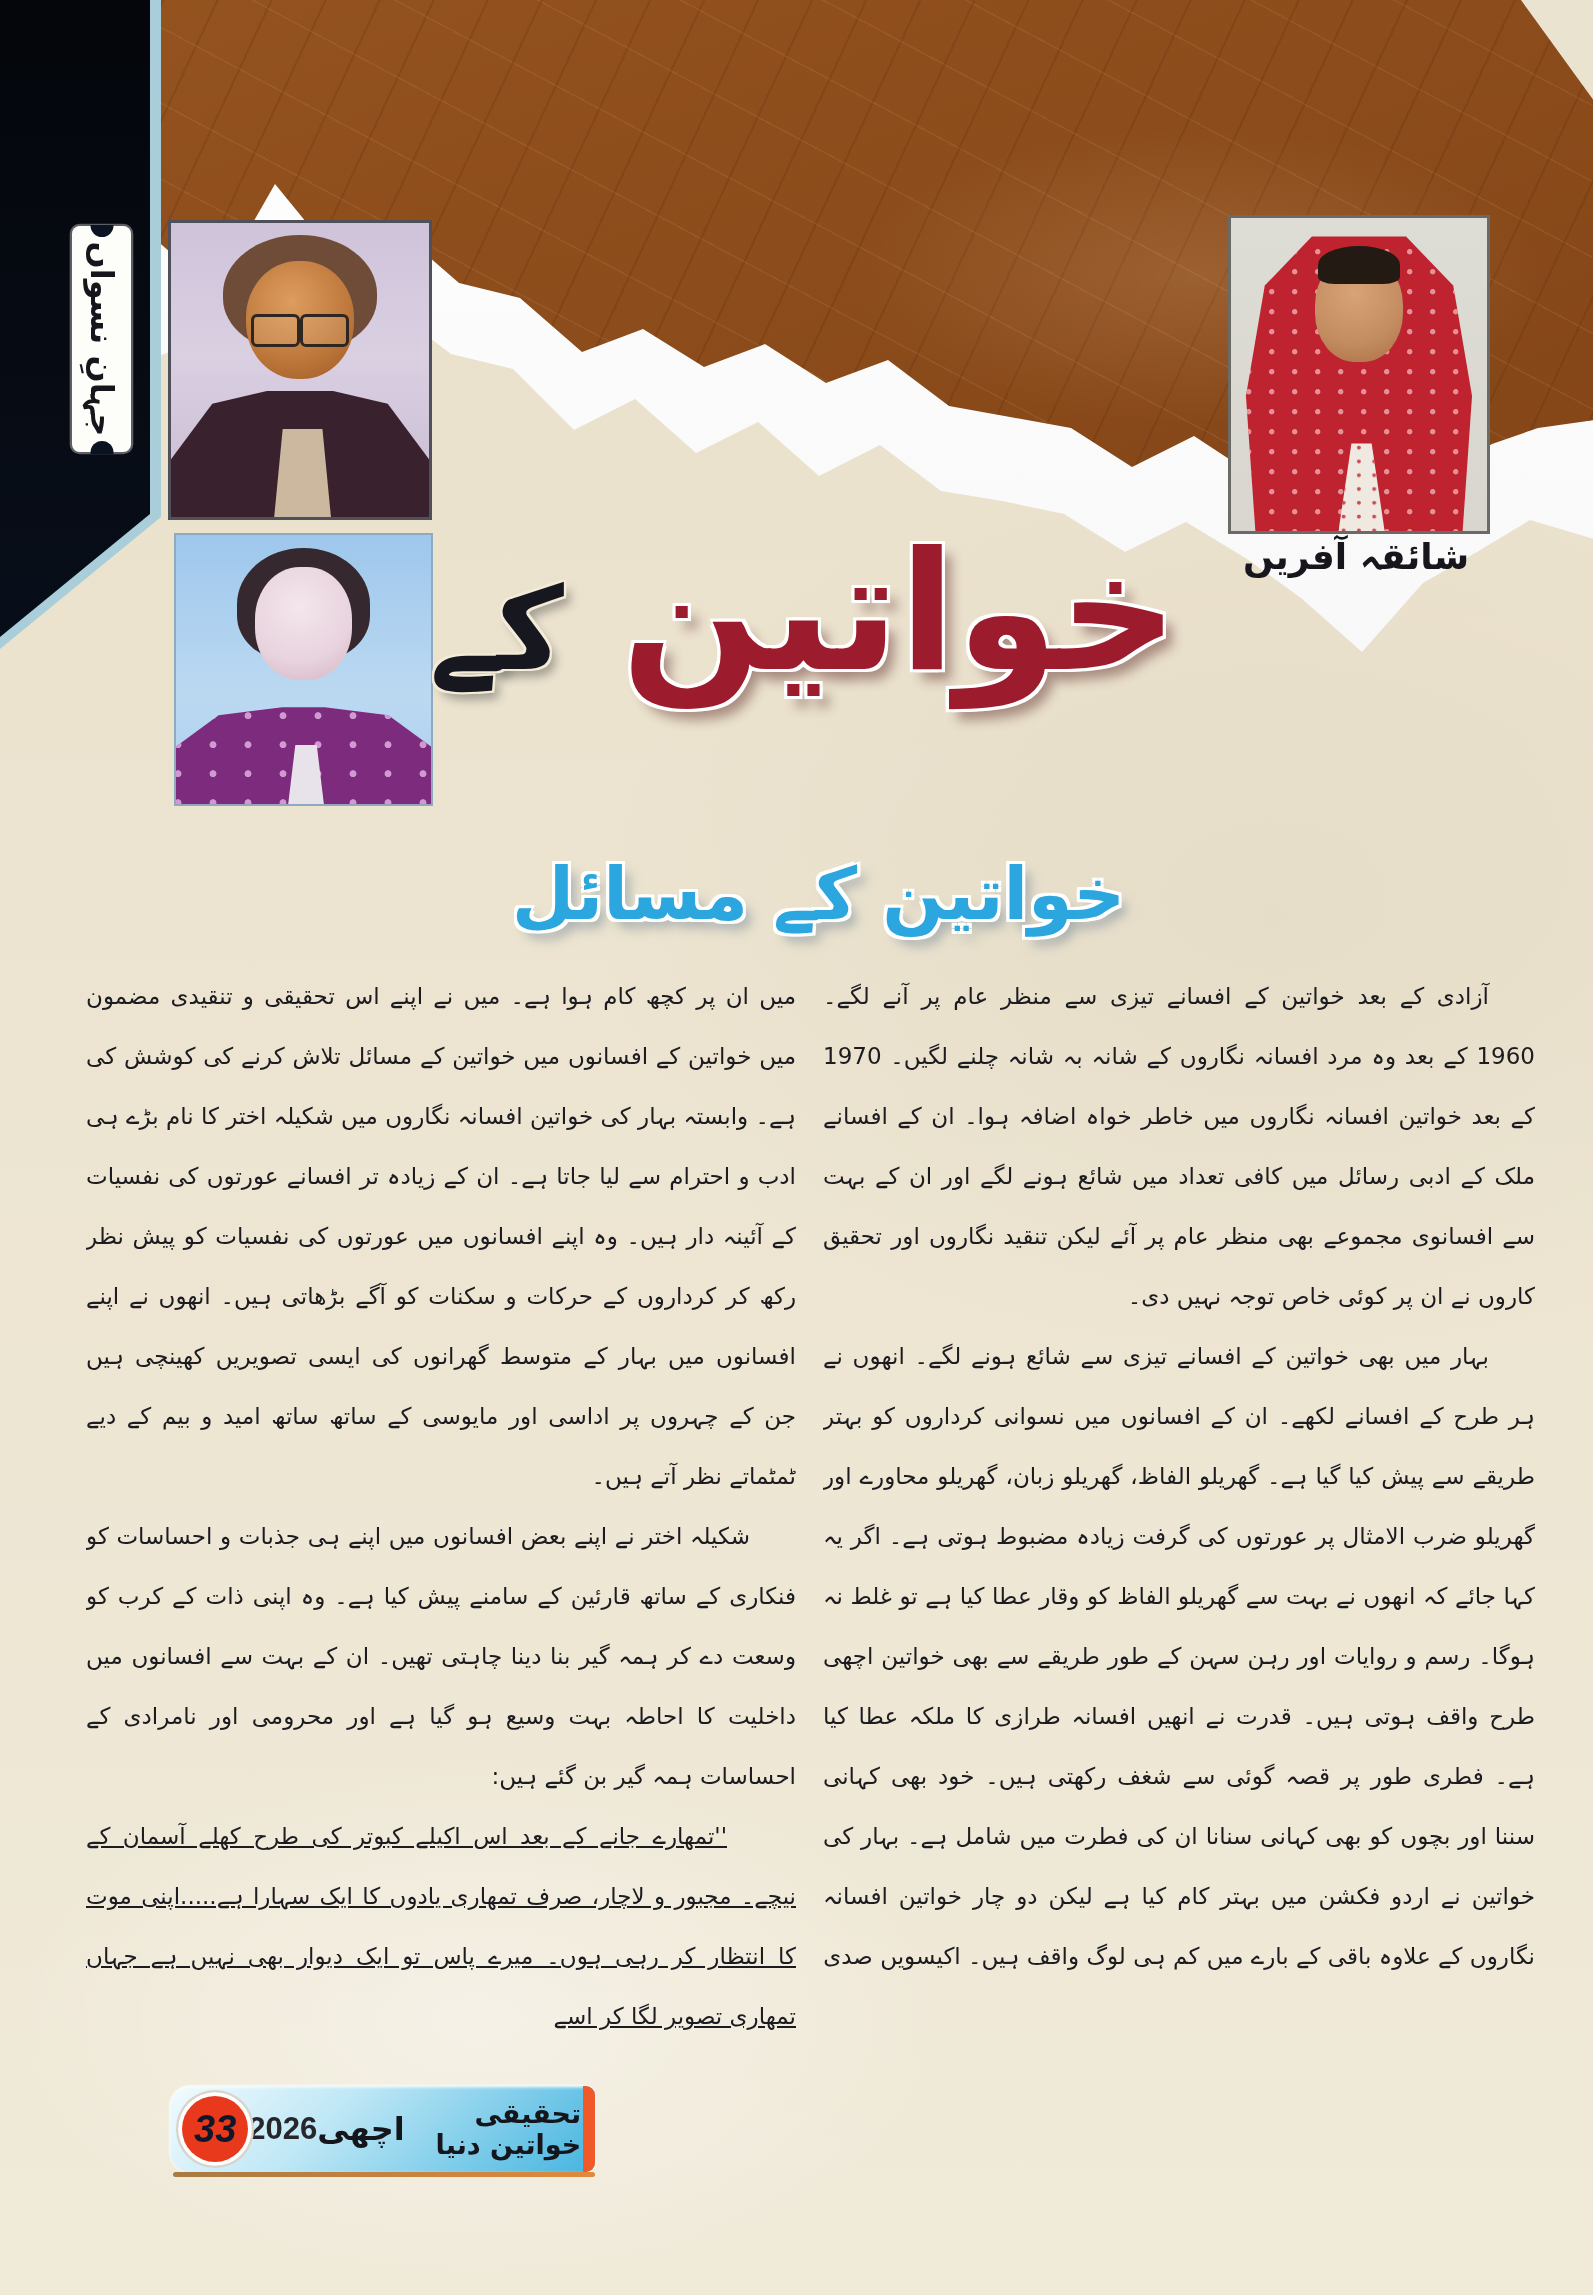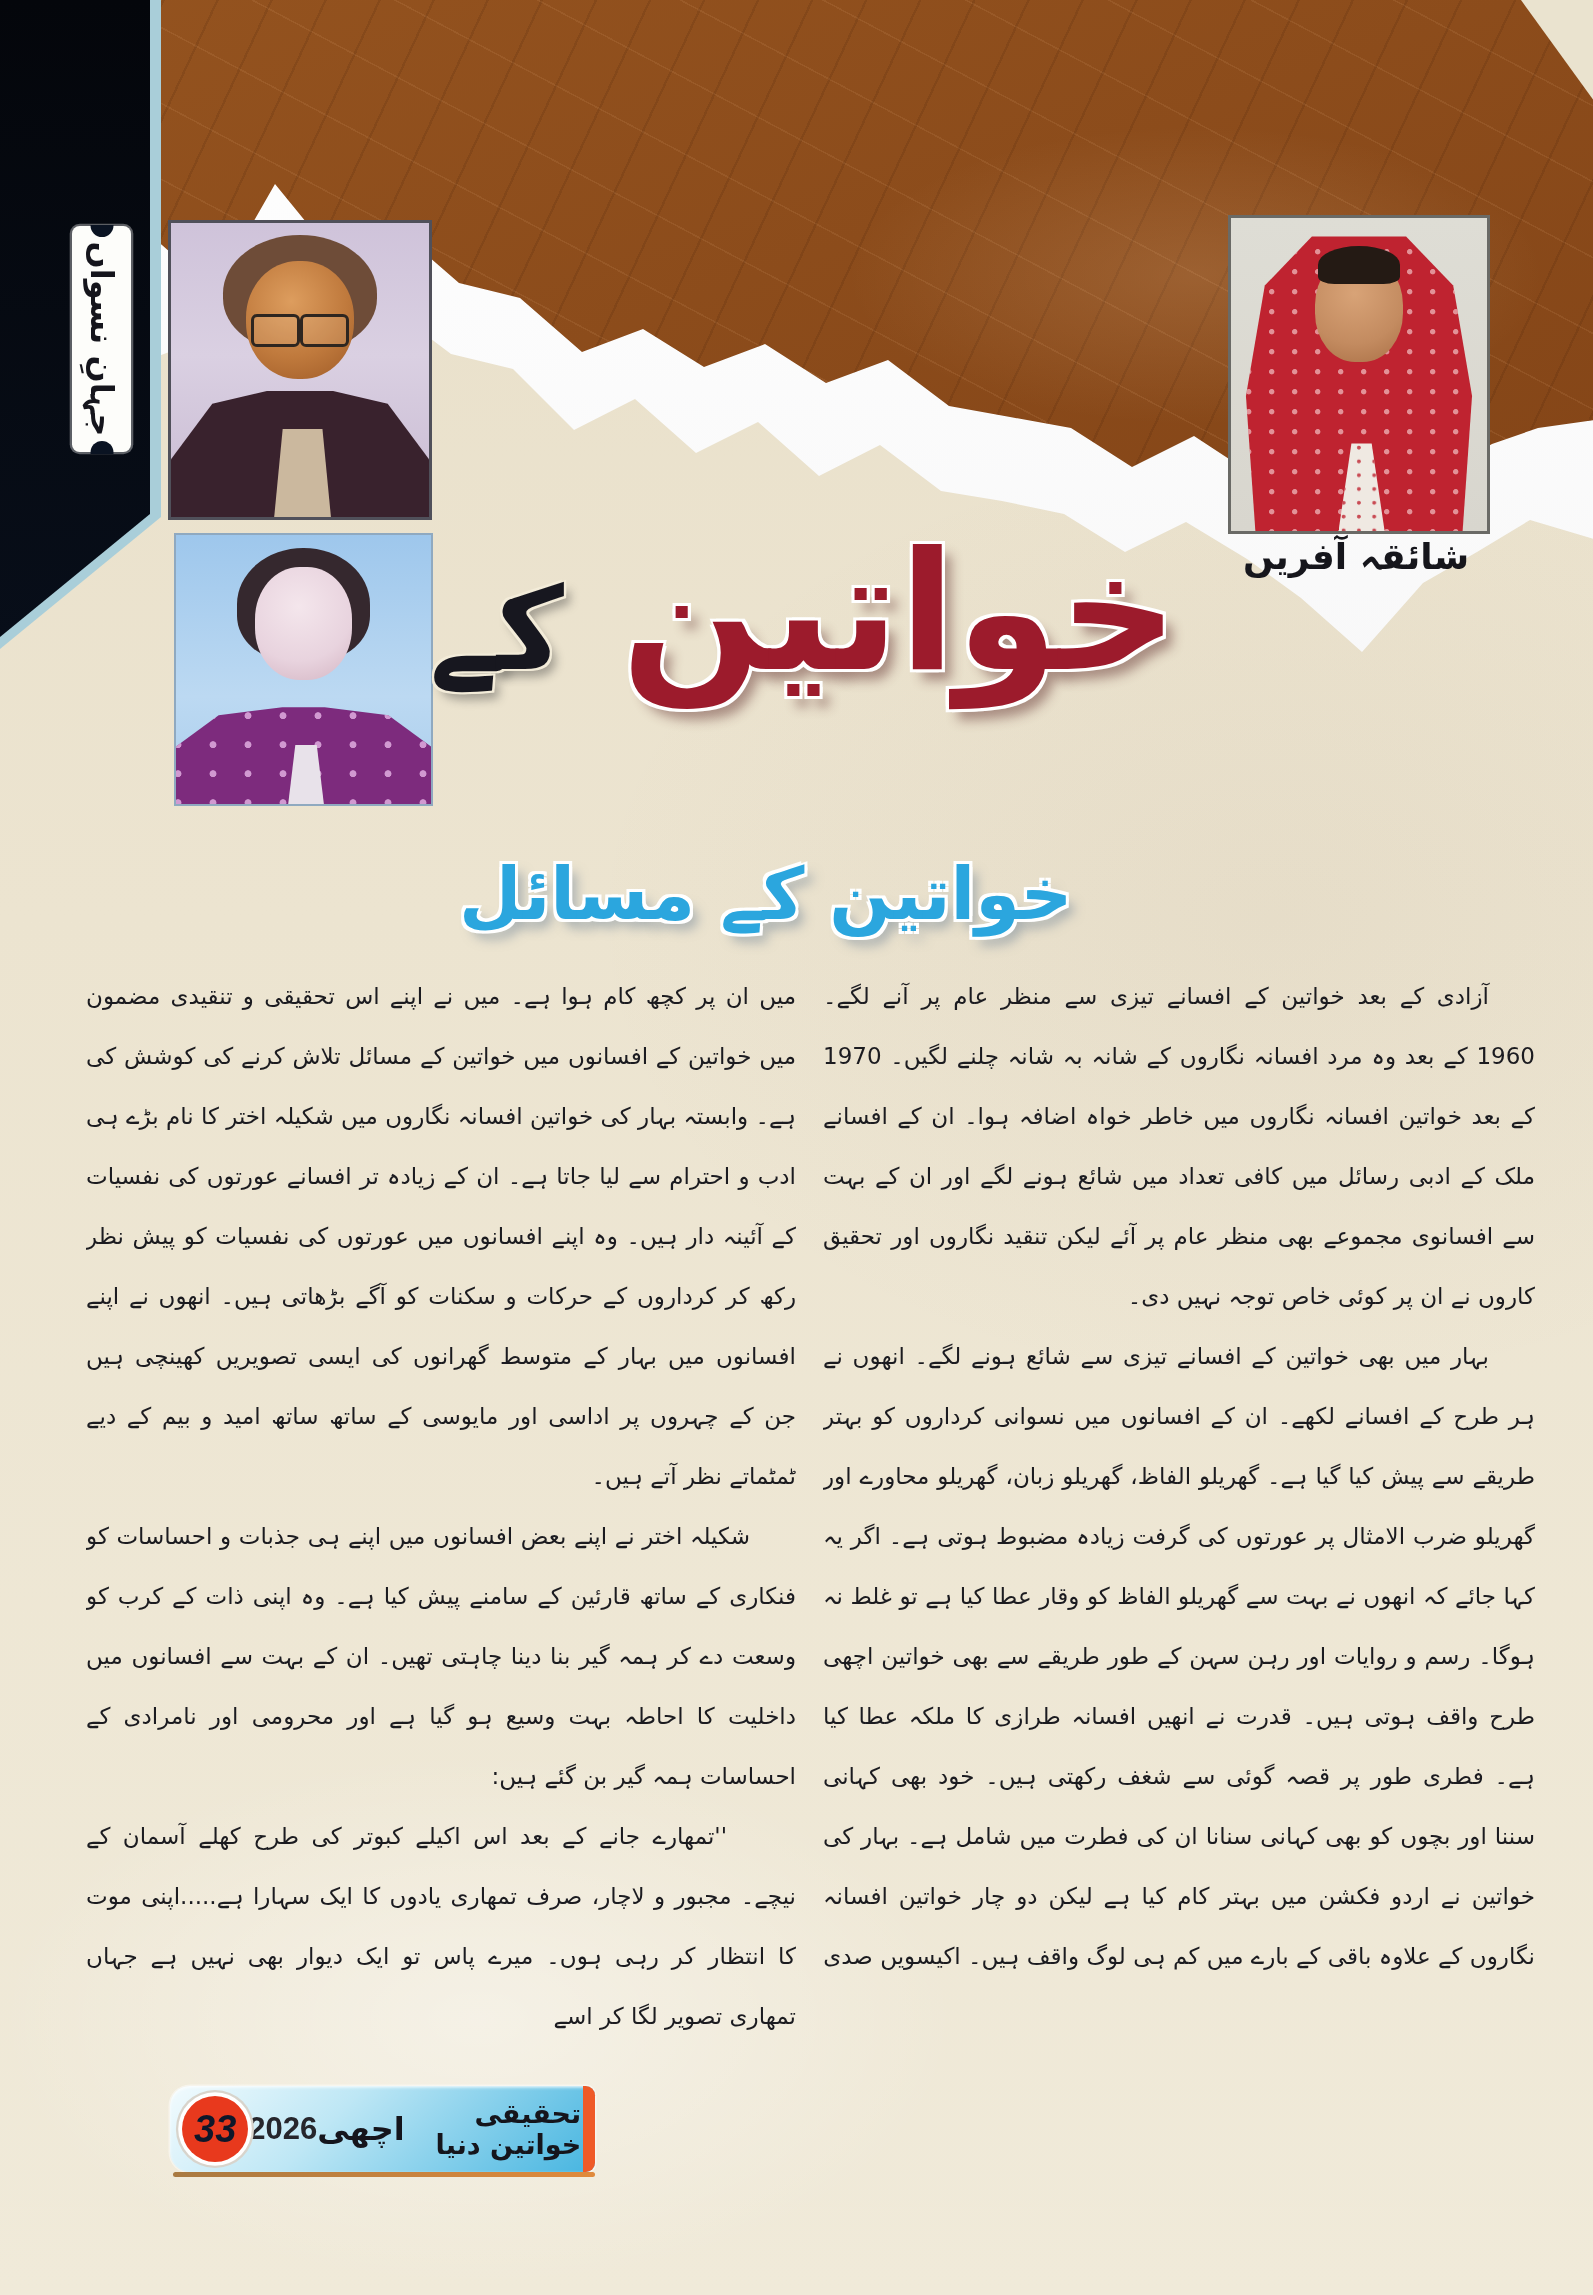--- a/index.html
+++ b/index.html
@@ -78,38 +78,38 @@
   .p3-face{position:absolute;top:12%;left:33%;width:34%;height:34%;border-radius:46%;
     background:radial-gradient(circle at 45% 35%,#d8a377 0%,#c38b60 60%,#a96f45 100%);}
   .p3-hair{position:absolute;top:9%;left:34%;width:32%;height:12%;background:#241a14;border-radius:50% 50% 20% 20%;}
   .p3-kameez{position:absolute;bottom:0;left:42%;width:18%;height:28%;
     background:radial-gradient(circle 2.3px at 4.6px 4.6px, rgba(191,35,48,.8) 0 1.5px, transparent 2.3px) 0 0/15.3px 13.8px,#efe9e2;
     clip-path:polygon(28% 0,72% 0,100% 100%,0 100%);}
   .photo-caption{left:1228px;top:536px;width:256px;z-index:7;text-align:center;
     font-size:36px;font-weight:bold;color:#16161c;}
 
   
-  .title{z-index:8;left:459px;width:719px;text-align:left;direction:rtl;font-weight:bold;white-space:nowrap;}
+  .title{z-index:8;left:459px;width:719px;text-align:center;direction:rtl;font-weight:bold;white-space:nowrap;}
   .title-1{top:490px;font-size:165px;line-height:245px;color:#9c1b2c;
     text-shadow:3.1px 3.1px 0 #fff,-3.1px 3.1px 0 #fff,3.1px -3.1px 0 #fff,-3.1px -3.1px 0 #fff,9.2px 10.7px 12.2px rgba(90,40,40,.45);}
   .title-1 .tail{font-size:115px;color:#17171f;
     text-shadow:2.3px 2.3px 0 #f3ecd9,-2.3px 2.3px 0 #f3ecd9,2.3px -2.3px 0 #f3ecd9,-2.3px -2.3px 0 #f3ecd9,6.1px 7.7px 9.2px rgba(60,60,60,.4);}
   .title-2{top:704px;font-size:98px;line-height:130px;color:#f1430f;
     text-shadow:2.3px 2.3px 0 #fff,-2.3px 2.3px 0 #fff,2.3px -2.3px 0 #fff,-2.3px -2.3px 0 #fff,6.9px 8.4px 9.2px rgba(150,70,40,.35);}
   .title-3{top:823px;font-size:72px;line-height:142px;color:#2ba6de;
     text-shadow:3.1px 3.1px 0 #fff,-3.1px 3.1px 0 #fff,3.1px -3.1px 0 #fff,-3.1px -3.1px 0 #fff,7.7px 9.2px 10.7px rgba(110,130,150,.5);}
 
   
   .col{z-index:6;top:966px;height:1117px;overflow:hidden;direction:rtl;
     font-size:23px;line-height:60px;color:#1b1b20;text-align:justify;}
   .col p{margin:0;}
   .col-right{left:823px;width:712px;}
   .col-left{left:86px;width:710px;}
   .indent{text-indent:46px;}
-  .quote{text-indent:69px;}
+  .quote{text-indent:69px;text-decoration:underline;}
 
   
   .footer-bar{left:170px;top:2086px;width:425px;height:86px;z-index:9;direction:rtl;
     display:flex;align-items:center;justify-content:space-between;
     padding:0 13.8px 0 12.2px;box-sizing:border-box;
     background:linear-gradient(135deg,#f2fbfe 0%,#bee7f5 38%,#46b5e0 100%);
     border-radius:20px 9.2px 9.2px 20px;
     box-shadow:inset 0 1.5px 3.1px rgba(255,255,255,.85), 0 0 0 1.5px rgba(255,255,255,.45);}
   .footer-stripe{position:absolute;right:0;top:0;width:12.2px;height:100%;background:#ef5a28;border-radius:0 9.2px 9.2px 0;}
   .footer-underline{left:173px;top:2172px;width:422px;height:5.4px;z-index:9;

